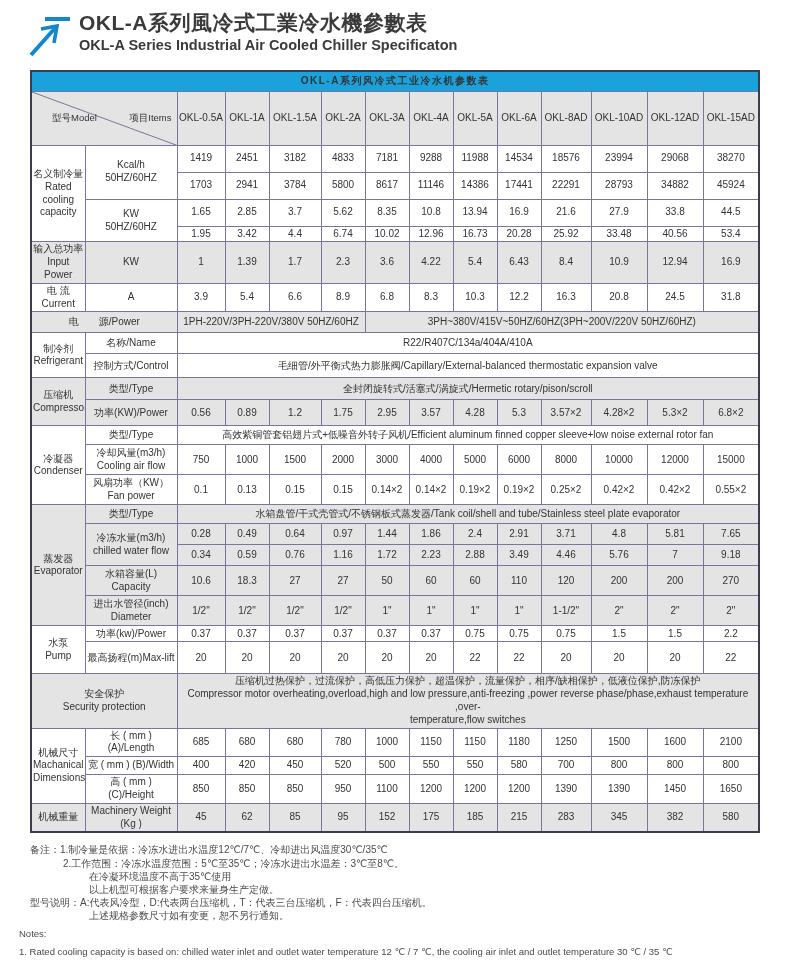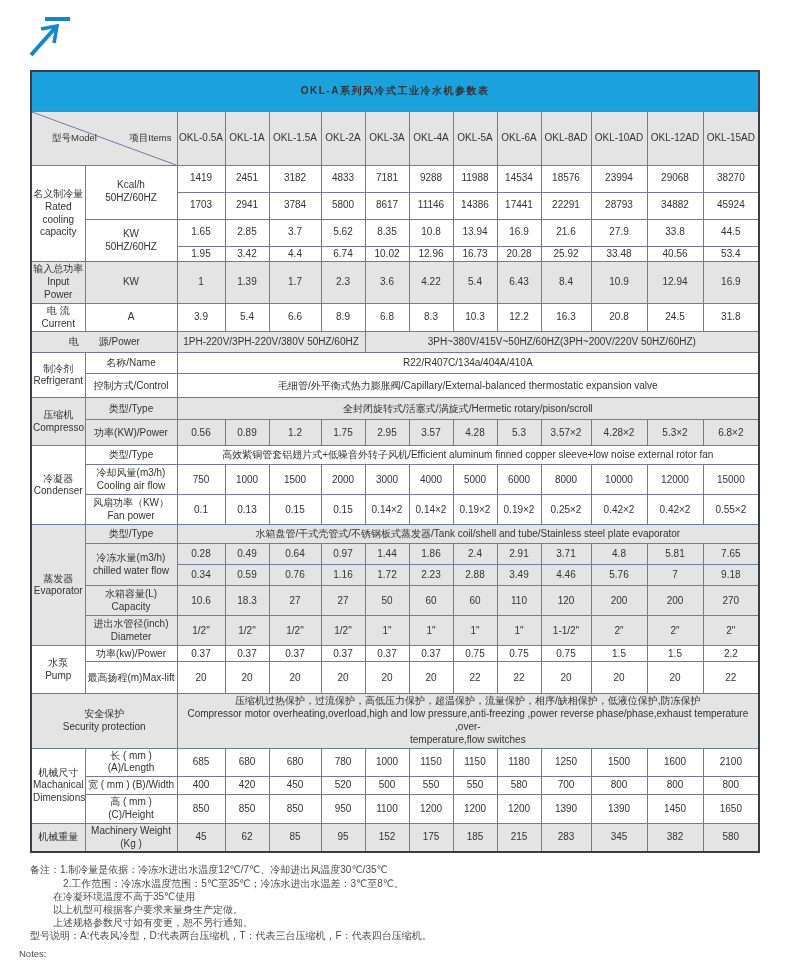--- a/index.html
+++ b/index.html
@@ -22,56 +22,60 @@
     border-collapse:collapse;table-layout:fixed;width:728px;
     margin:12px 0 0 11px;border:2px solid var(--frame);
   }
   table.spec td{
     border:1px solid var(--border);
     font-size:10px;line-height:1.28;text-align:center;vertical-align:middle;
     padding:1px 1px;white-space:pre-line;overflow:hidden;color:#333;
   }
   td.table-title{
     background:var(--blue);color:#fff;font-size:16px;font-weight:bold;
-    letter-spacing:1.5px;height:40px;border-color:var(--frame);
+    letter-spacing:1.5px;height:20px;border-color:var(--frame);
   }
   tr.shaded td{background:var(--shade);}
   td.corner{position:relative;padding:0;height:29px;}
   td.corner .diag{position:absolute;inset:0;width:100%;height:100%;}
   td.corner .diag line{stroke:var(--border);stroke-width:1;vector-effect:non-scaling-stroke;}
   .corner-model{position:absolute;left:20px;top:50%;transform:translateY(-50%);font-size:9.5px;}
   .corner-items{position:absolute;right:5px;top:50%;transform:translateY(-50%);font-size:9.5px;}
   td.model{font-size:10px;}
   td.cat{font-size:10px;}
   td.item{font-size:10px;}
   td.val{font-size:10px;}
   td.spec{font-size:10px;}
   td.lefttext{text-align:left;padding:3px 7px;font-size:9.6px;line-height:1.5;}
   
   .notes{margin-top:10px;}
   .notes-zh{margin-left:11px;font-size:10px;color:#4a4a4a;}
   .notes-zh .note-line{line-height:1.32;}
   .notes-zh .ind1{margin-left:33px;}
-  .notes-zh .ind2{margin-left:23px;}
+  .notes-zh .ind2{margin-left:59px;}
   .notes-en{margin-top:2px;font-size:9.5px;color:#4a4a4a;}
   .notes-en .note-line{line-height:1.95;white-space:nowrap;}
 </style>
 </head>
 <body>
 
 <div class="page">
 
   <div class="brand">
     <svg width="42" height="44" viewBox="0 0 42 44" aria-hidden="true">
       <g fill="none" stroke="#1487cc" stroke-width="4" stroke-linecap="butt">
         <line x1="17" y1="5" x2="42" y2="5"></line>
         <line x1="3" y1="41" x2="28" y2="13"></line>
         <polyline points="13,15 29,12 26,29" stroke-width="3.6"></polyline>
       </g>
     </svg>
+    <div class="titles">
+      <h1>OKL-A系列風冷式工業冷水機參數表</h1>
+      <h2>OKL-A Series Industrial Air Cooled Chiller Specificaton</h2>
+    </div>
   </div>
 
   <table class="spec">
     <colgroup>
       <col style="width:54px">
         <col style="width:92px">
       <col style="width:48px">
         <col style="width:44px">
         <col style="width:52px">
         <col style="width:44px">
@@ -455,22 +459,22 @@
         </tr>
       </tbody>
   </table>
 
   <div class="notes">
     <div class="notes-zh">
         <div class="note-line ind0">备注：1.制冷量是依据：冷冻水进出水温度12℃/7℃、冷却进出风温度30℃/35℃</div>
         <div class="note-line ind1">2.工作范围：冷冻水温度范围：5℃至35℃；冷冻水进出水温差：3℃至8℃。</div>
         <div class="note-line ind2">在冷凝环境温度不高于35℃使用</div>
         <div class="note-line ind2">以上机型可根据客户要求来量身生产定做。</div>
+        <div class="note-line ind0">型号说明：A:代表风冷型，D:代表两台压缩机，T：代表三台压缩机，F：代表四台压缩机。</div>
         <div class="note-line ind2">上述规格参数尺寸如有变更，恕不另行通知。</div>
-        <div class="note-line ind0">型号说明：A:代表风冷型，D:代表两台压缩机，T：代表三台压缩机，F：代表四台压缩机。</div>
       </div>
     <div class="notes-en">
         <div class="note-line ind0">Notes:</div>
         <div class="note-line ind0">1. Rated cooling capacity is based on: chilled water inlet and outlet water temperature 12 ℃ / 7 ℃, the cooling air inlet and outlet temperature 30 ℃ / 35 ℃</div>
       </div>
   </div>
 
 </div>
 
 </body></html>

